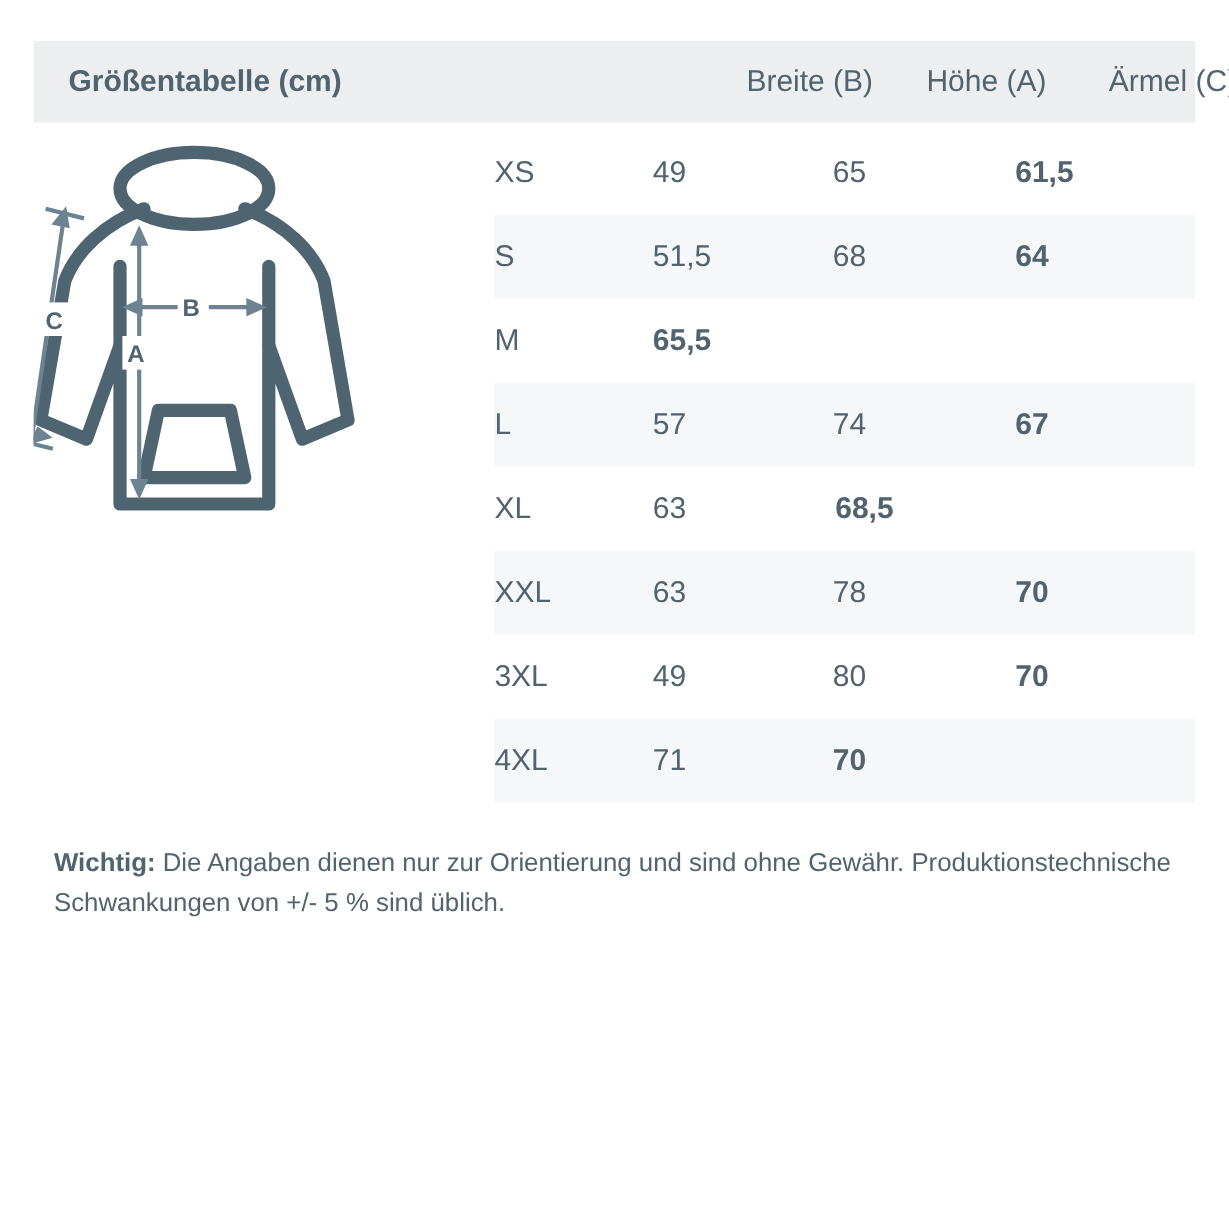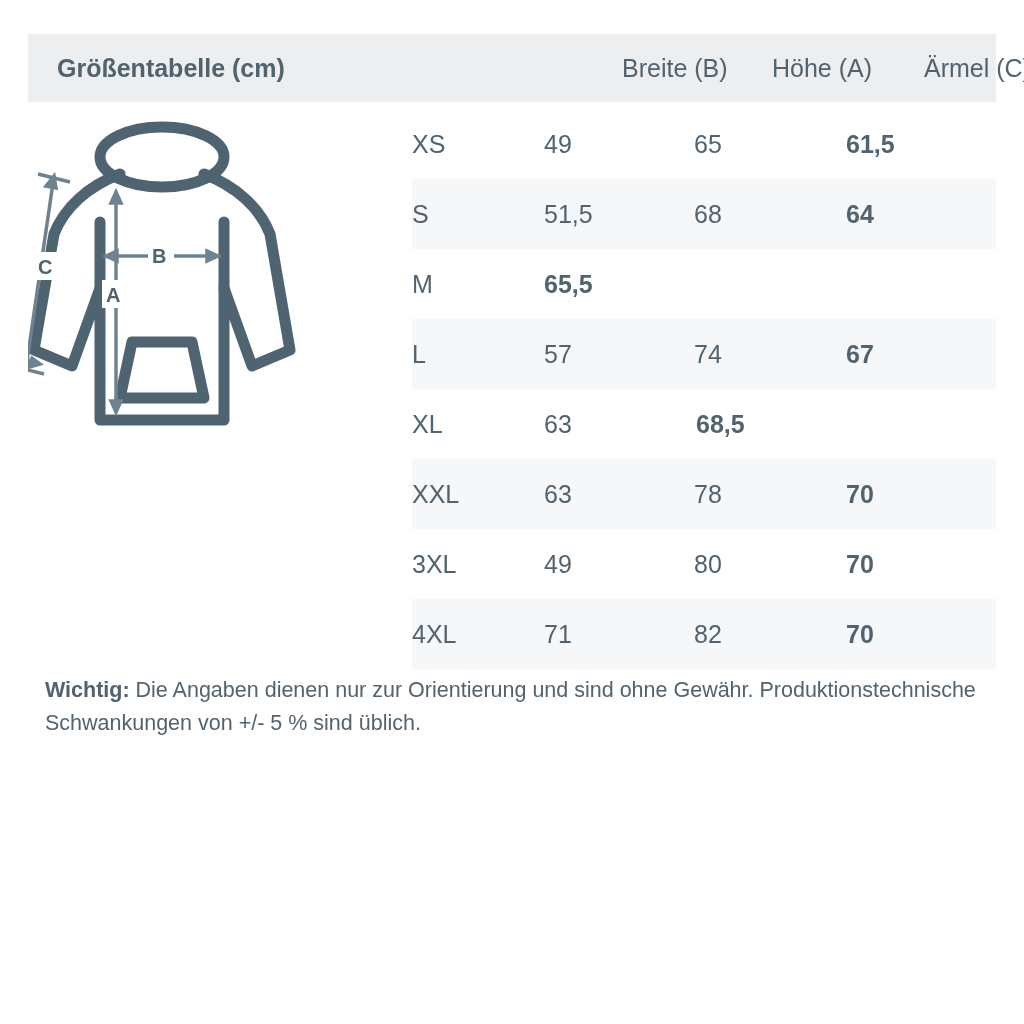--- a/index.html
+++ b/index.html
@@ -80,21 +80,21 @@
   }
   .c-size   { flex: 0 0 132px; }
   .c-width  { flex: 0 0 150px; }
   .c-height { flex: 0 0 152px; }
   .c-sleeve { flex: 0 0 150px; font-weight: bold; }
 
   
   .note {
     position: absolute;
     left: 45px;
-    top: 674px;
+    top: 703px;
     width: 950px;
     font-size: 21.5px;
     line-height: 33px;
     color: #51636f;
   }
   .note b { font-weight: bold; }
 
   
   .illustration {
     position: absolute;
@@ -164,21 +164,20 @@
     <div class="row">
       <div class="cell c-size">3XL</div>
       <div class="cell c-width">49</div>
       <div class="cell c-height">80</div>
       <div class="cell c-sleeve">70</div>
     </div>
 
     <div class="row alt">
       <div class="cell c-size">4XL</div>
       <div class="cell c-width">71</div>
-      <div class="cell c-height">82</div>
       <div class="cell c-sleeve">70</div>
     </div>
 
   </div>
 
   <div class="note">
     <b>Wichtig:</b><span> Die Angaben dienen nur zur Orientierung und sind ohne Gewähr. Produktionstechnische Schwankungen von +/- 5 % sind üblich.</span>
   </div>
 
   <div class="illustration">

